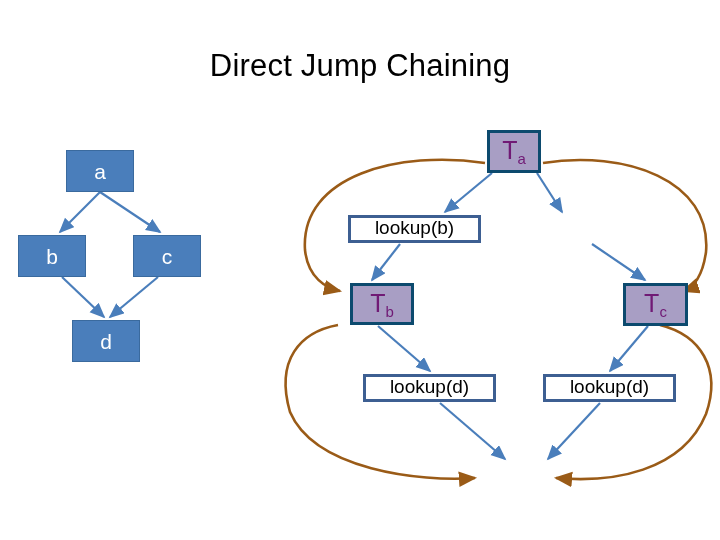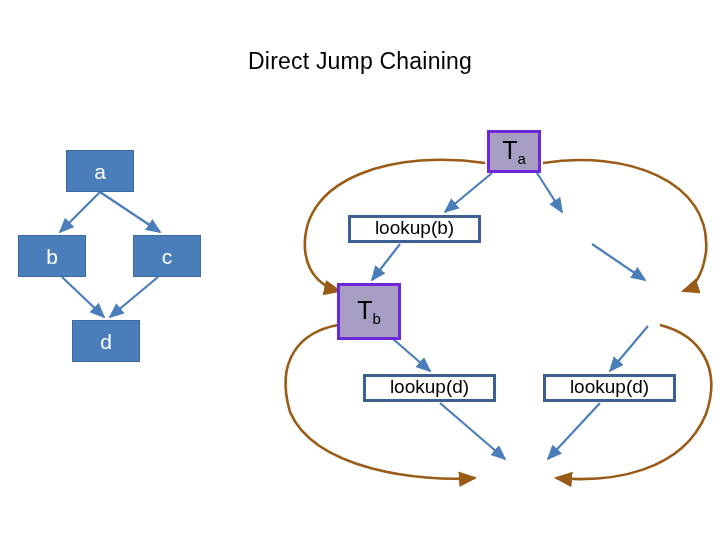--- a/index.html
+++ b/index.html
@@ -14,21 +14,21 @@
     background: #ffffff;
     overflow: hidden;
     font-family: "Liberation Sans", sans-serif;
   }
   #title {
     position: absolute;
     left: 0;
     top: 48px;
     width: 720px;
     text-align: center;
-    font-size: 23px;
+    font-size: 31px;
     color: #000000;
     font-family: "Liberation Sans", sans-serif;
     letter-spacing: 0.2px;
     white-space: nowrap;
   }
   svg#edges {
     position: absolute;
     left: 0;
     top: 0;
     width: 720px;
@@ -43,22 +43,22 @@
     line-height: 1;
   }
   .node-blue {
     background: #4a7ebb;
     border: 1px solid #3a6a9e;
     color: #ffffff;
     font-size: 21px;
   }
   .node-purple {
     background: #a89ec4;
-    border: 3px solid #6d28d9;
-    color: #000000;
+    border: 3px solid #0c4a6e;
+    color: #701a75;
     font-size: 25px;
   }
   .node-purple .tlabel {
     display: inline-block;
     position: relative;
     top: -1px;
   }
   .node-purple .tlabel sub {
     font-size: 15px;
     vertical-align: baseline;
@@ -158,22 +158,25 @@
   <div class="node node-blue" style="left:133px; top:235px; width:68px; height:42px;">
     <span>c</span>
   </div>
   <div class="node node-blue" style="left:72px; top:320px; width:68px; height:42px;">
     <span>d</span>
   </div>
 
   <div class="node node-purple" style="left:487px; top:130px; width:54px; height:43px;">
     <span class="tlabel"><span>T</span><sub>a</sub></span>
   </div>
-  <div class="node node-purple" style="left:337px; top:283px; width:64px; height:57px;">
+  <div class="node node-purple" style="left:350px; top:283px; width:64px; height:42px;">
     <span class="tlabel"><span>T</span><sub>b</sub></span>
+  </div>
+  <div class="node node-purple" style="left:623px; top:283px; width:65px; height:43px;">
+    <span class="tlabel"><span>T</span><sub>c</sub></span>
   </div>
 
   <div class="lookup" style="left:348px; top:215px; width:133px; height:28px;">
     <span>lookup(b)</span>
   </div>
   <div class="lookup" style="left:363px; top:374px; width:133px; height:28px;">
     <span>lookup(d)</span>
   </div>
   <div class="lookup" style="left:543px; top:374px; width:133px; height:28px;">
     <span>lookup(d)</span>

